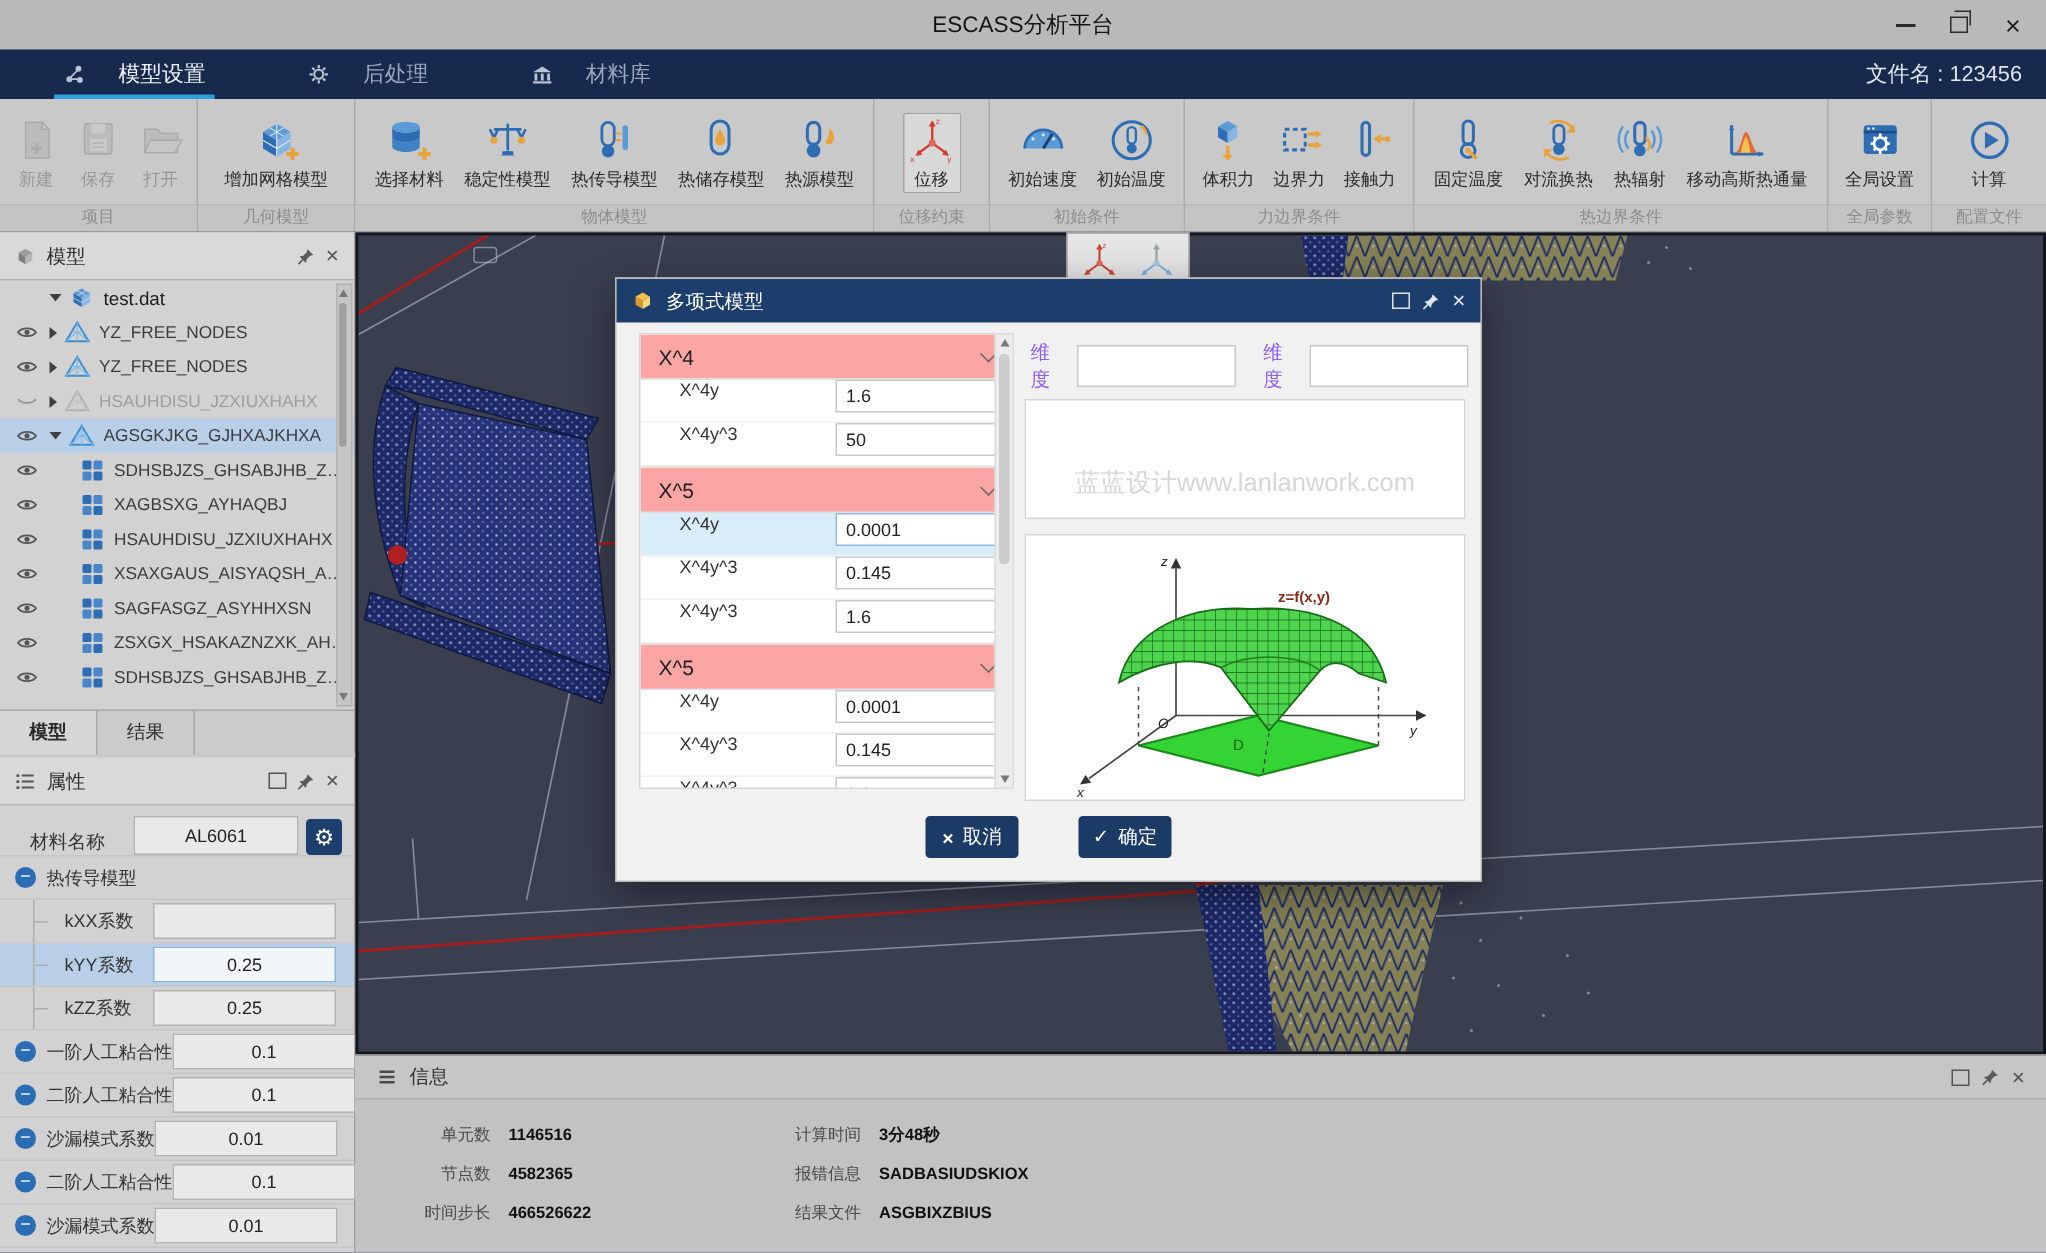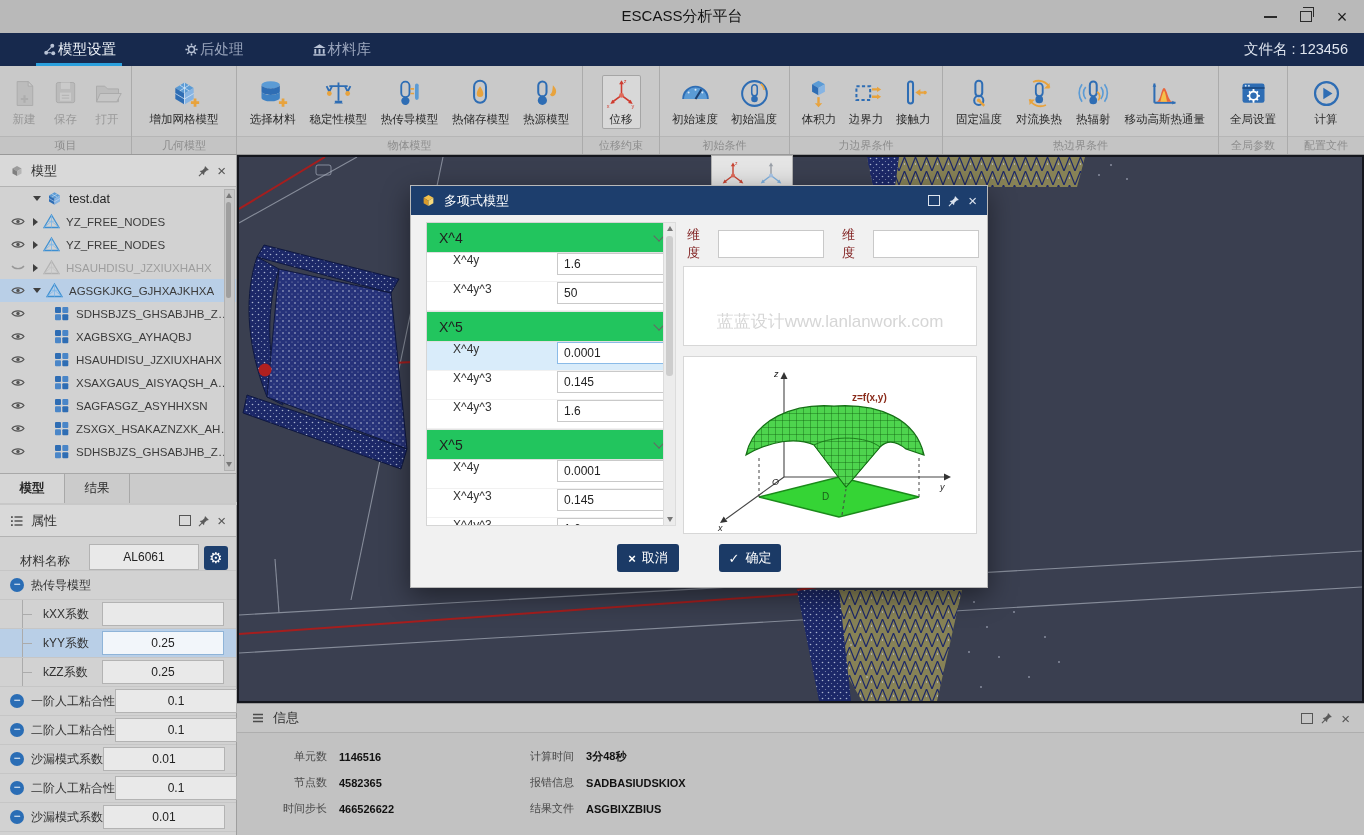--- a/index.html
+++ b/index.html
@@ -14,21 +14,21 @@
   .titlebar .wtitle{font-size:15px;color:#141414}
   .winbtns{position:absolute;right:4px;top:0;height:33px;display:flex}
   .winbtn{width:36px;height:100%;display:flex;align-items:center;justify-content:center;cursor:default}
   .ic-min{width:13px;height:2px;background:#2b2b2b}
   .ic-restore{width:10px;height:9px;border:1.5px solid #2b2b2b;position:relative;background:#b9b9b9}
   .ic-restore::before{content:"";position:absolute;left:2px;top:-5px;width:10px;height:9px;border:1.5px solid #2b2b2b;border-bottom:none;border-left:none}
   .ic-close{font-size:18px;color:#1c1c1c;line-height:1}
 
   
   .tabbar{left:0;top:33px;width:1364px;height:33px;background:#17294d;display:flex;align-items:stretch;padding-left:32px;box-sizing:border-box}
-  .tab{display:flex;align-items:center;gap:1px;padding:0 10px;margin-right:48px;font-size:14.5px;color:#9ba6bd;position:relative;cursor:default}
+  .tab{display:flex;align-items:center;gap:22px;padding:0 10px;margin-right:48px;font-size:14.5px;color:#9ba6bd;position:relative;cursor:default}
   .tab.active{color:#eef2f8}
   .tab.active::after{content:"";position:absolute;left:4px;right:4px;bottom:0;height:3px;background:#2ba0dd}
   .tabicon{width:15px;height:15px}
   .filelabel{margin-left:auto;margin-right:16px;align-self:center;font-size:14.5px;color:#dfe5ef}
 
   
   .ribbon{left:0;top:66px;width:1364px;height:89px;background:#c9c9c9;border-bottom:1px solid #999;
           display:flex;box-sizing:border-box}
   .rgroup{display:flex;flex-direction:column;border-right:1px solid #ababab;box-sizing:border-box}
   .rbtns{flex:1;display:flex;align-items:center;justify-content:space-evenly;padding:3px 2px 1px}
@@ -98,31 +98,31 @@
   .triad-svg{width:30px;height:30px}
 
   
   .dialog{left:410px;top:185px;width:578px;height:403px;background:#f1f1f1;border:1px solid #b9b9b9;
           box-shadow:0 8px 26px rgba(0,0,0,.45);z-index:10;box-sizing:border-box}
   .dhead{height:29px;background:#1d3e6d;display:flex;align-items:center;padding:0 10px;gap:8px}
   .dtitle{font-size:13px;color:#fff;flex:1}
   .dhead .icon-max{border-color:#dde4ef}
   .dhead .icon-x{color:#dde4ef}
   .dlist{position:absolute;left:15px;top:36px;width:250px;height:304px;background:#fff;border:1px solid #d5d5d5;overflow:hidden;box-sizing:border-box}
-  .dsec{height:29px;background:#22c55e;border-bottom:1px solid #e0e0e0;border-top:1px solid #e3e3e3;display:flex;align-items:center;justify-content:space-between;padding:0 12px;font-size:14px;color:#1f1f1f;cursor:default}
+  .dsec{height:29px;background:#fca5a5;border-bottom:1px solid #e0e0e0;border-top:1px solid #e3e3e3;display:flex;align-items:center;justify-content:space-between;padding:0 12px;font-size:14px;color:#1f1f1f;cursor:default}
   .ditem:first-child .dsec{border-top:none}
   .chev{width:7px;height:7px;border-right:1.6px solid #666;border-bottom:1.6px solid #666;transform:rotate(45deg);margin-top:-4px}
   .drow{height:28px;display:flex;padding:0 10px 0 26px;border-bottom:1px solid #f1f1f1;font-size:12px;color:#333;cursor:default}
   .dval{margin-left:auto;width:94px;height:20px;border:1px solid #c9c9c9;background:#fff;font-size:12px;padding:0 6px;color:#222}
   .ditem.selected .drow{background:#d9ecfa}
   .ditem.selected .dval{border-color:#8abbe8}
   .dscroll{position:absolute;left:252px;top:36px;width:13px;height:304px;background:#ececec;border:1px solid #dcdcdc;box-sizing:border-box}
   .dthumb{position:absolute;left:2px;top:13px;width:7px;height:140px;background:#cdcdcd;border-radius:3px}
   .dimrow{position:absolute;left:276px;top:40px;width:292px;display:flex;align-items:center}
-  .dimlbl{font-size:13px;color:#7f1d1d;margin-right:8px}
+  .dimlbl{font-size:13px;color:#8b5cf6;margin-right:8px}
   .diminput{width:100px;height:24px;border:1px solid #c9c9c9;background:#fff;margin-right:18px}
   .wmbox{position:absolute;left:272px;top:80px;width:294px;height:80px;background:#fff;border:1px solid #d7d7d7;display:flex;align-items:flex-end;justify-content:center;box-sizing:border-box}
   .wmtext{font-size:17px;color:#d6d6d6;margin-bottom:12px;white-space:nowrap}
   .plotbox{position:absolute;left:272px;top:170px;width:294px;height:178px;background:#fff;border:1px solid #d7d7d7;box-sizing:border-box}
   .dbtn{position:absolute;width:62px;height:28px;background:#1b3a66;border-radius:3px;color:#fff;font-size:13px;display:flex;align-items:center;justify-content:center;gap:6px;cursor:default}
   .dbtn .bi{font-size:13px;font-weight:bold}
   .btn-cancel{left:206px;top:358px}
   .btn-ok{left:308px;top:358px}
 
   

